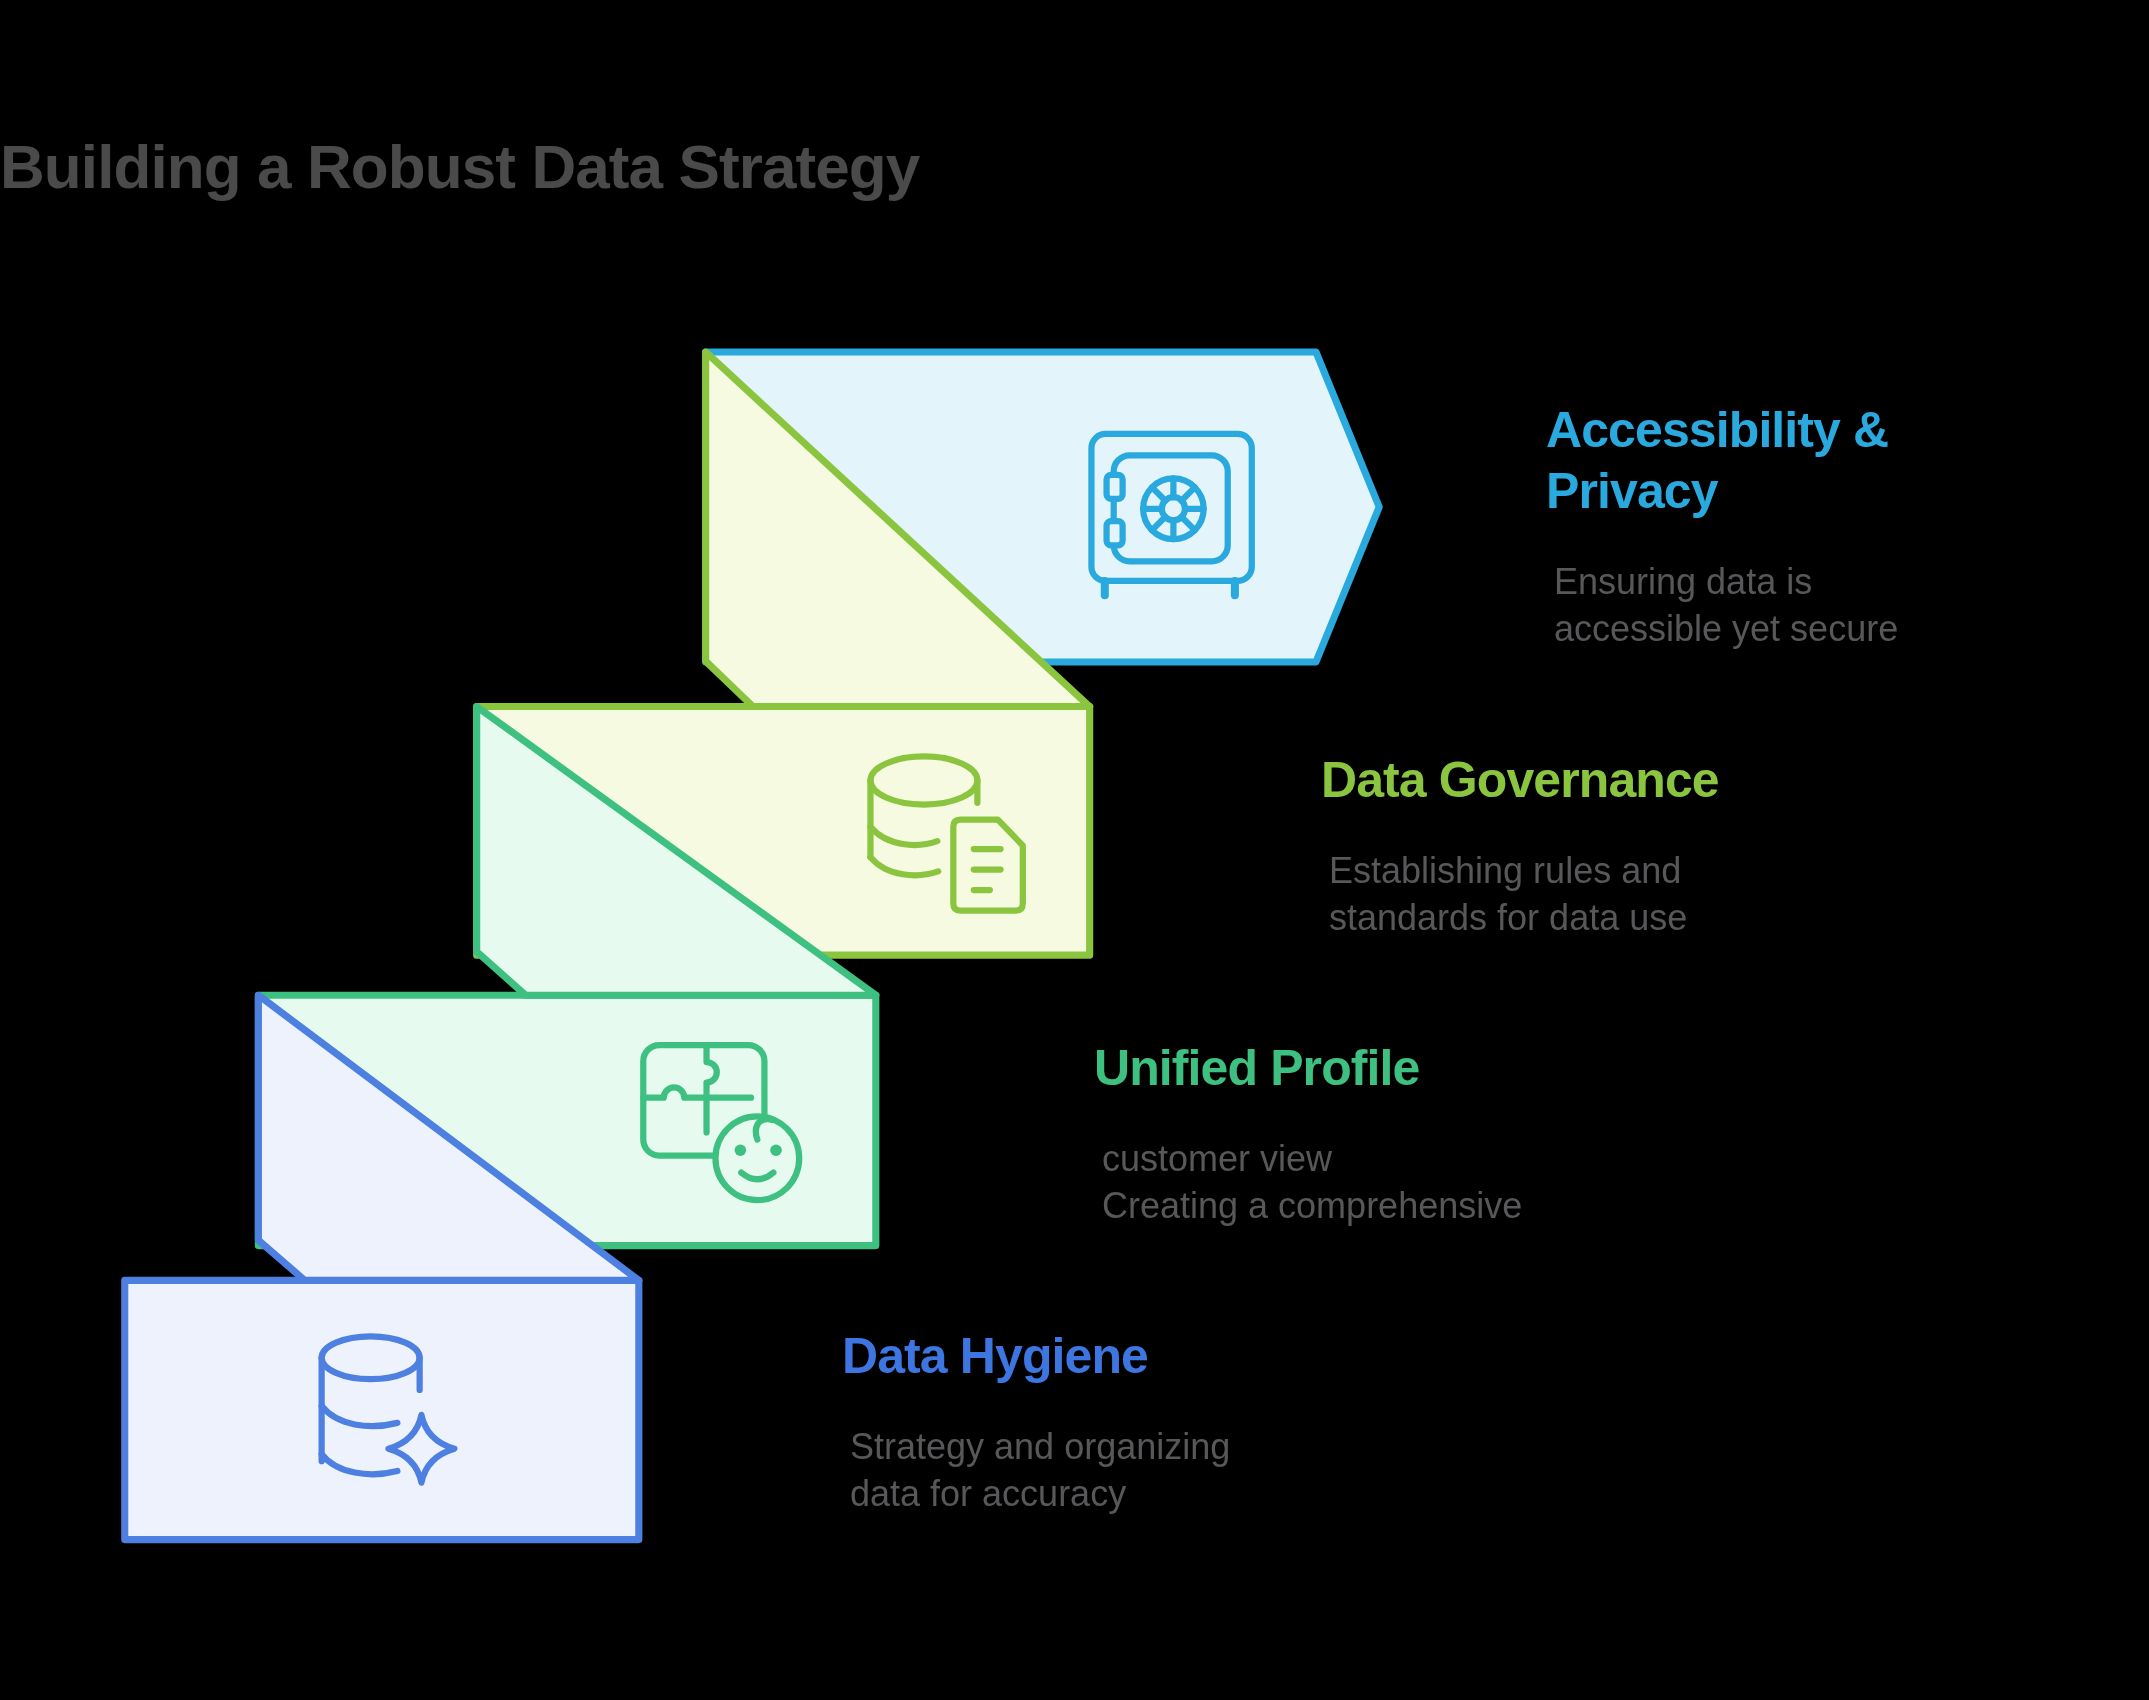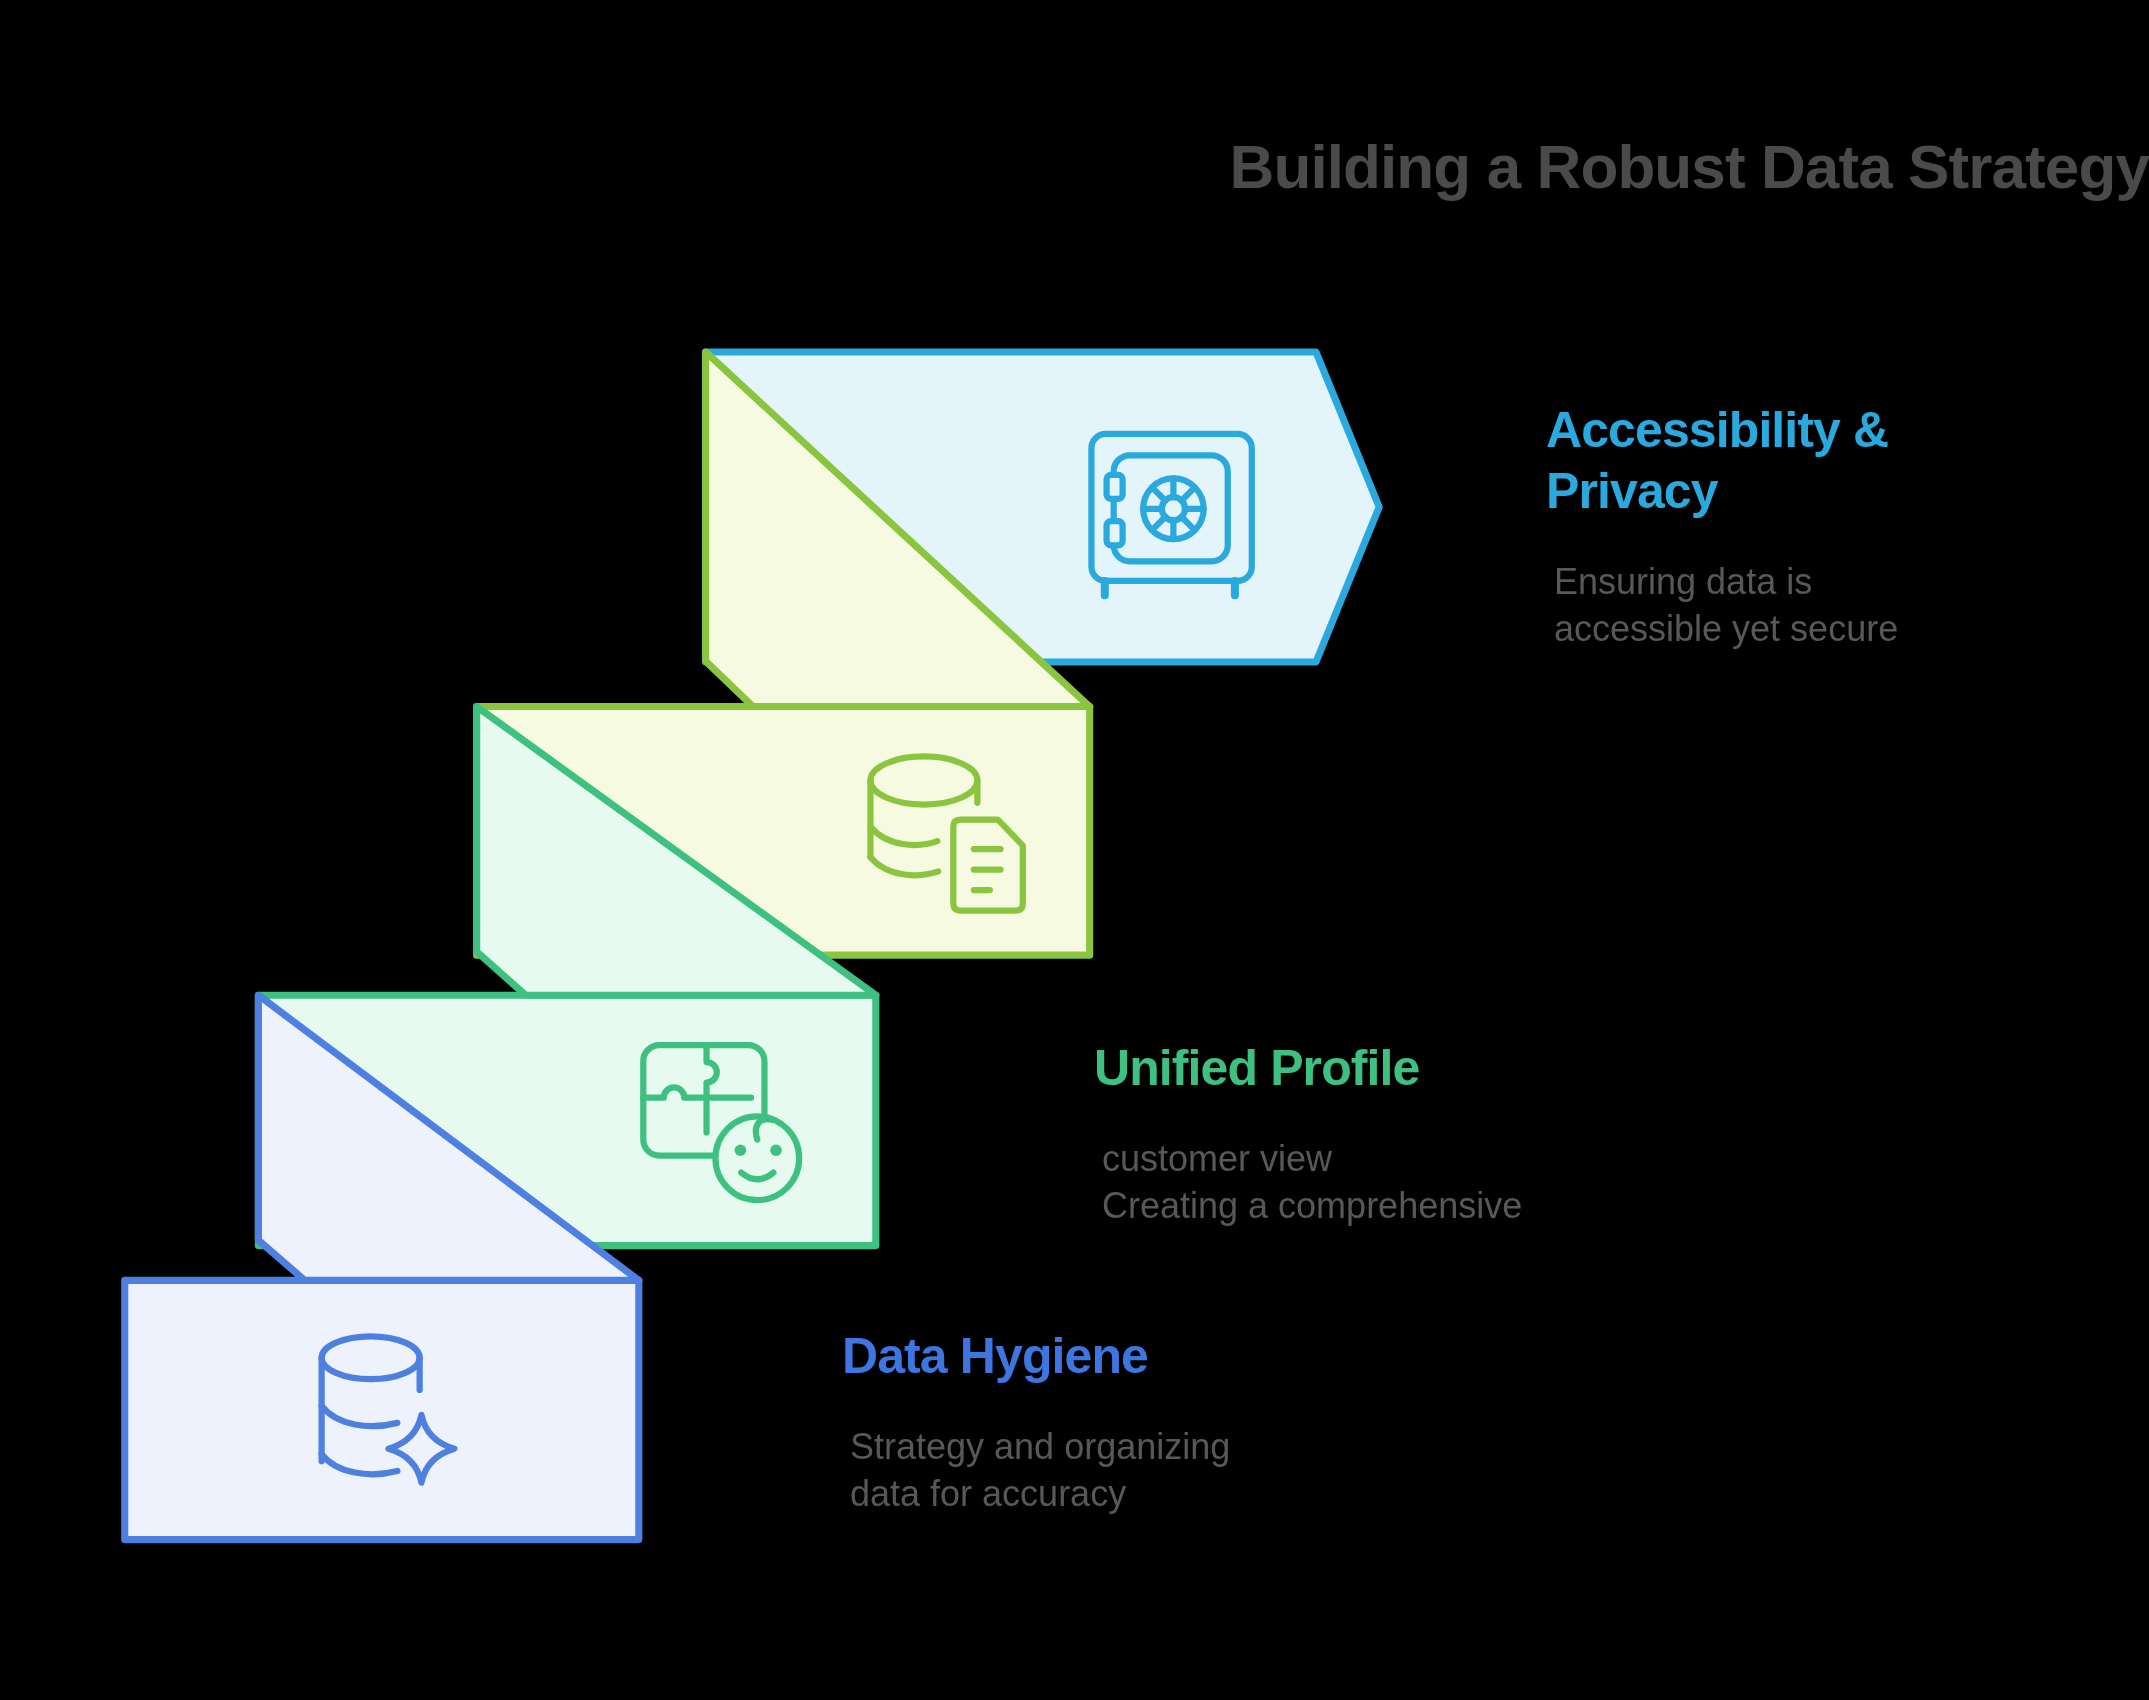--- a/index.html
+++ b/index.html
@@ -6,21 +6,21 @@
     --background:#000000; --title:#4a4a4a; --body-text:#58585a;
     --step1-accent:#2aa9de; --step1-fill:#e3f4fb; --step1-heading:#29a9de;
     --step2-accent:#8bc53f; --step2-fill:#f5fae0; --step2-heading:#8bc53f;
     --step3-accent:#3ec180; --step3-fill:#e7faf0; --step3-heading:#3ec180;
     --step4-accent:#4d80e0; --step4-fill:#edf2fc; --step4-heading:#3d76e0;
   }
   html,body{margin:0;padding:0;background:var(--background);}
   #canvas{position:relative;width:2149px;height:1700px;background:var(--background);
     font-family:"Liberation Sans","DejaVu Sans",sans-serif;overflow:hidden;}
   #diagram-svg{position:absolute;left:0;top:0;}
-  .page-title{position:absolute;left:12px;right:0;top:136px;text-align:right;
+  .page-title{position:absolute;left:0;right:0;top:136px;text-align:left;
     font-size:62px;font-weight:700;line-height:1;color:var(--title);letter-spacing:-0.9px;}
   .step-text{position:absolute;}
   .step-heading{font-size:50px;font-weight:700;line-height:61px;letter-spacing:-0.9px;margin:12px 0 36px 0;}
   .step-desc{font-size:36px;line-height:47px;color:var(--body-text);margin:8px;}
   .tline{display:block;}
   .tline:empty{display:none;}
   .t1{left:1546px;top:388px;}  .t1 .step-heading{color:var(--step1-heading);}
   .t2{left:1321px;top:738px;}  .t2 .step-heading{color:var(--step2-heading);}
   .t3{left:1094px;top:1026px;} .t3 .step-heading{color:var(--step3-heading);}
   .t4{left:842px;top:1314px;}  .t4 .step-heading{color:var(--step4-heading);}
@@ -115,20 +115,30 @@
     <div class="step-heading">
       <span class="tline">Accessibility &amp;</span>
       <span class="tline">Privacy</span>
     </div>
     <div class="step-desc">
       <span class="tline">Ensuring data is</span>
       <span class="tline">accessible yet secure</span>
     </div>
   </div>
 
+  <div class="step-text t2">
+    <div class="step-heading">
+      <span class="tline">Data Governance</span>
+
+    </div>
+    <div class="step-desc">
+      <span class="tline">Establishing rules and</span>
+      <span class="tline">standards for data use</span>
+    </div>
+  </div>
 
   <div class="step-text t3">
     <div class="step-heading">
       <span class="tline">Unified Profile</span>
 
     </div>
     <div class="step-desc">
       <span class="tline">customer view</span>
       <span class="tline">Creating a comprehensive</span>
     </div>

